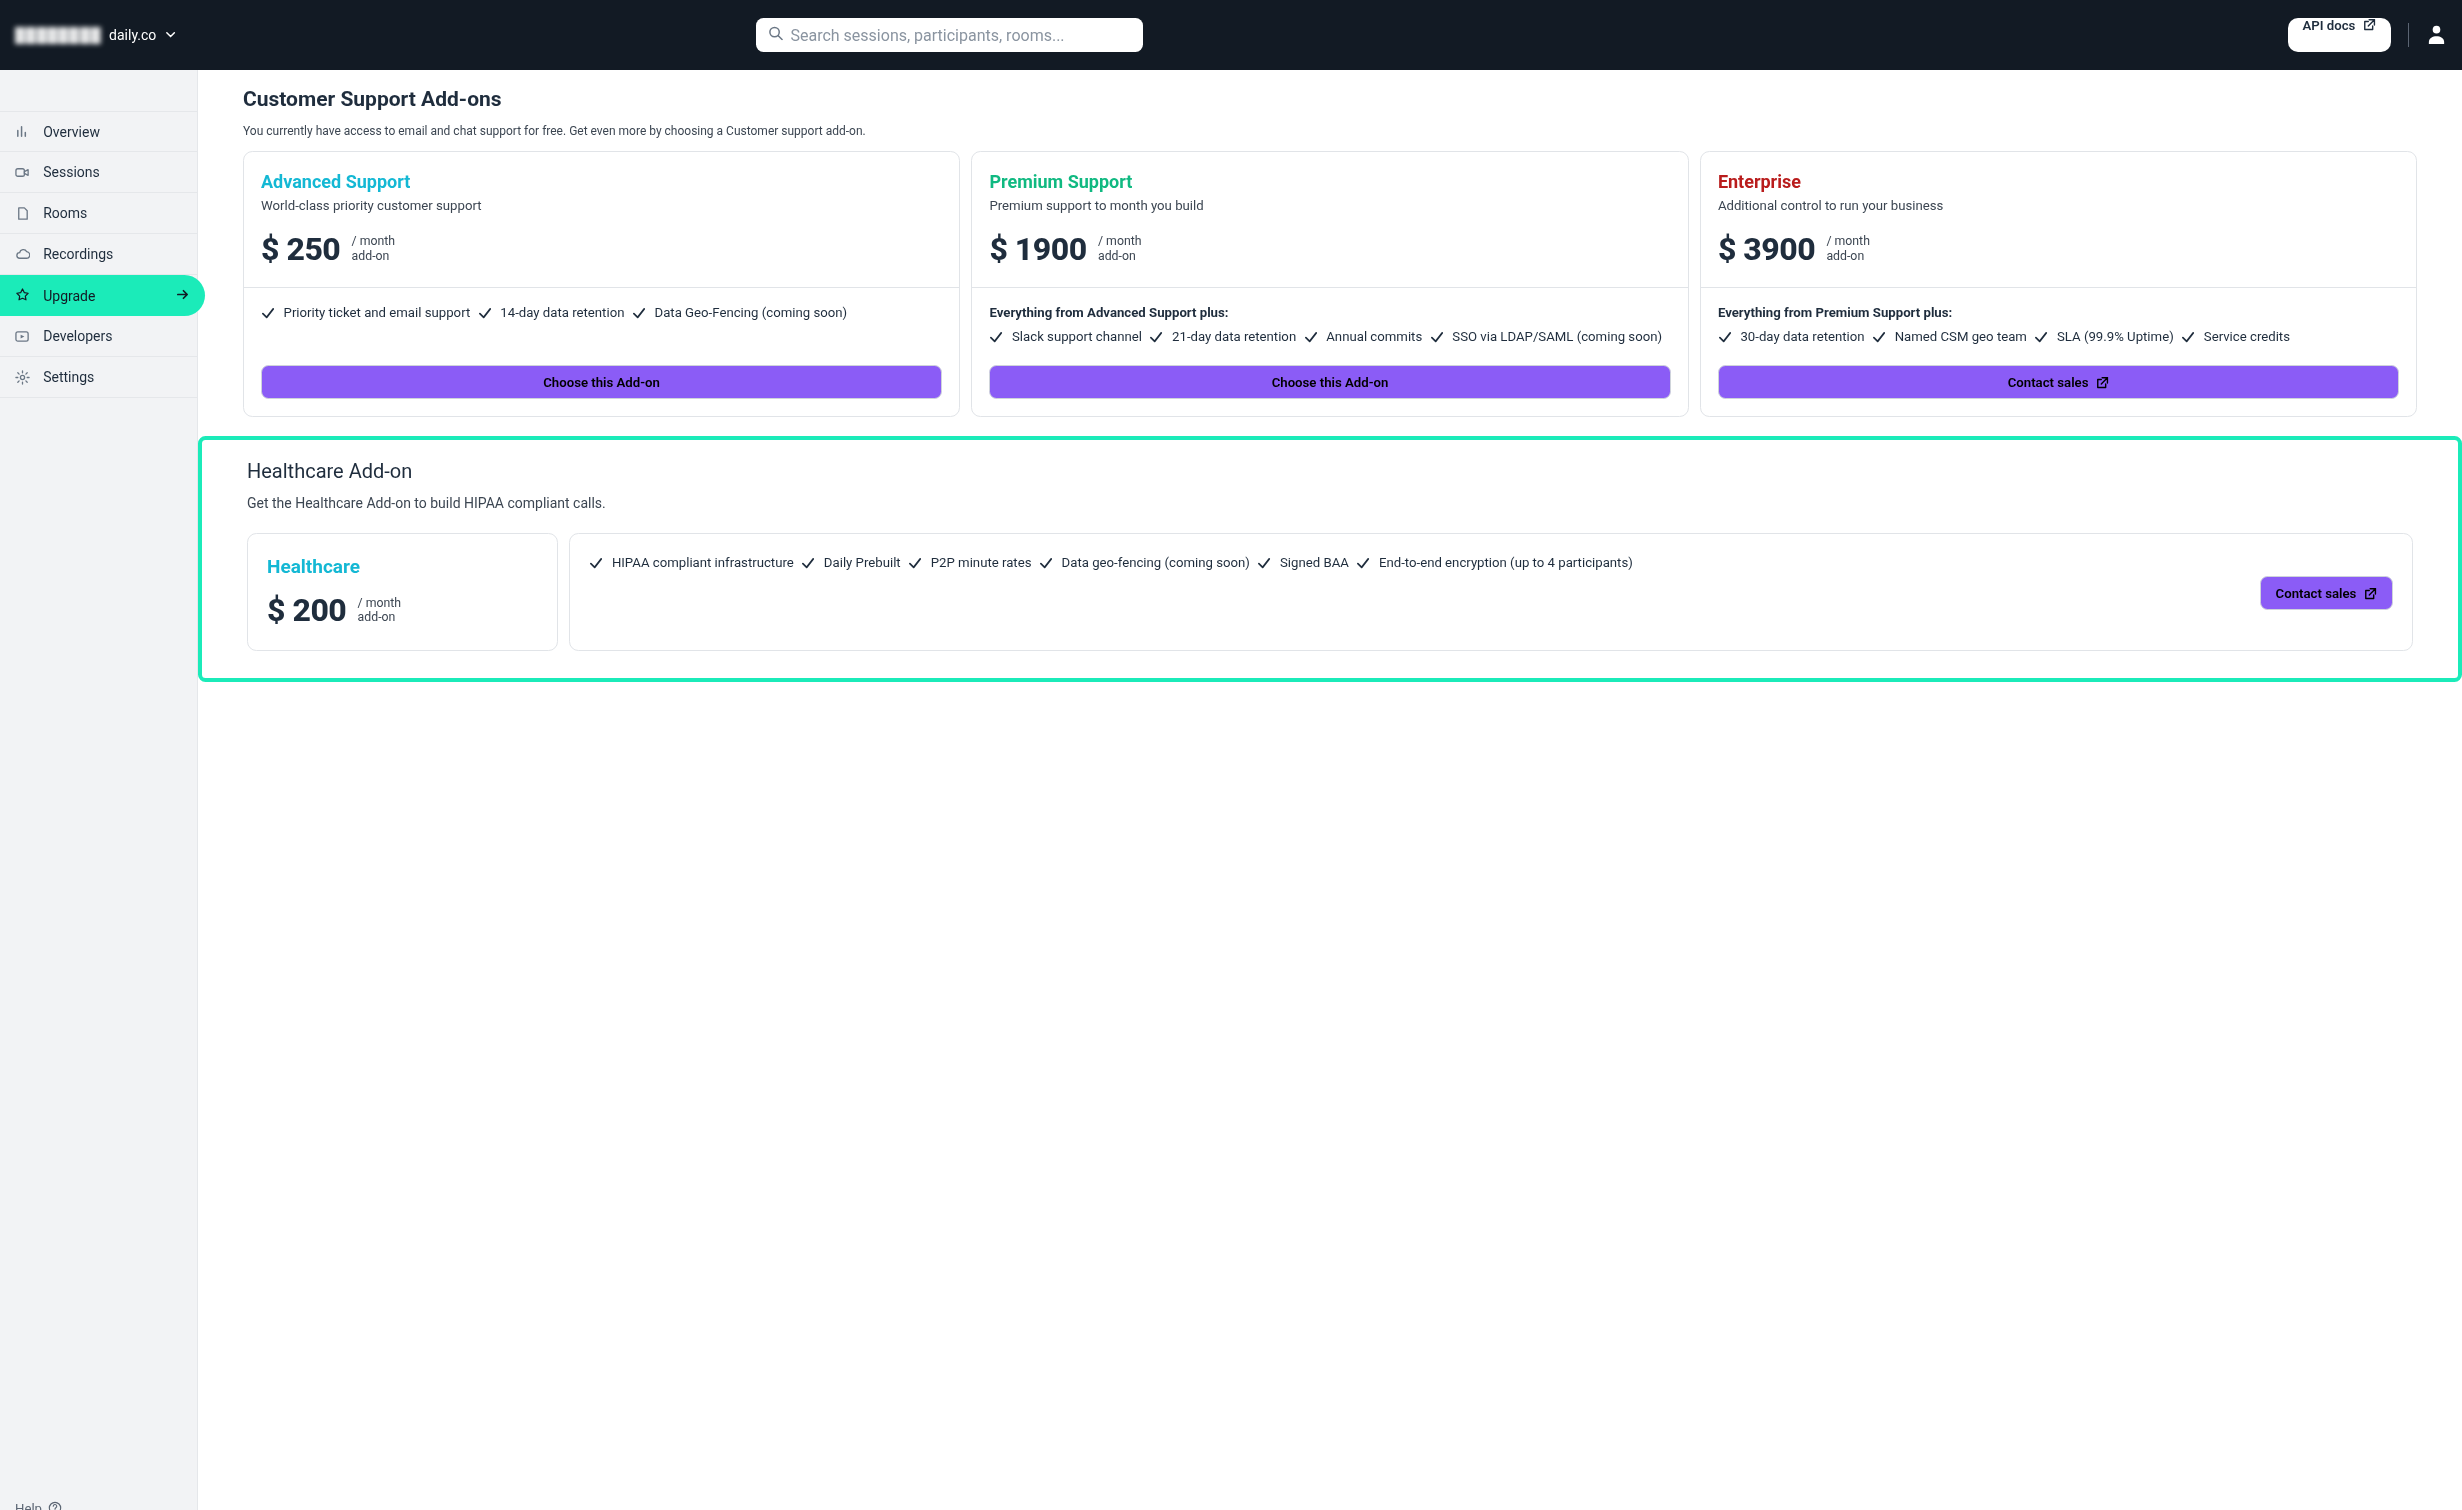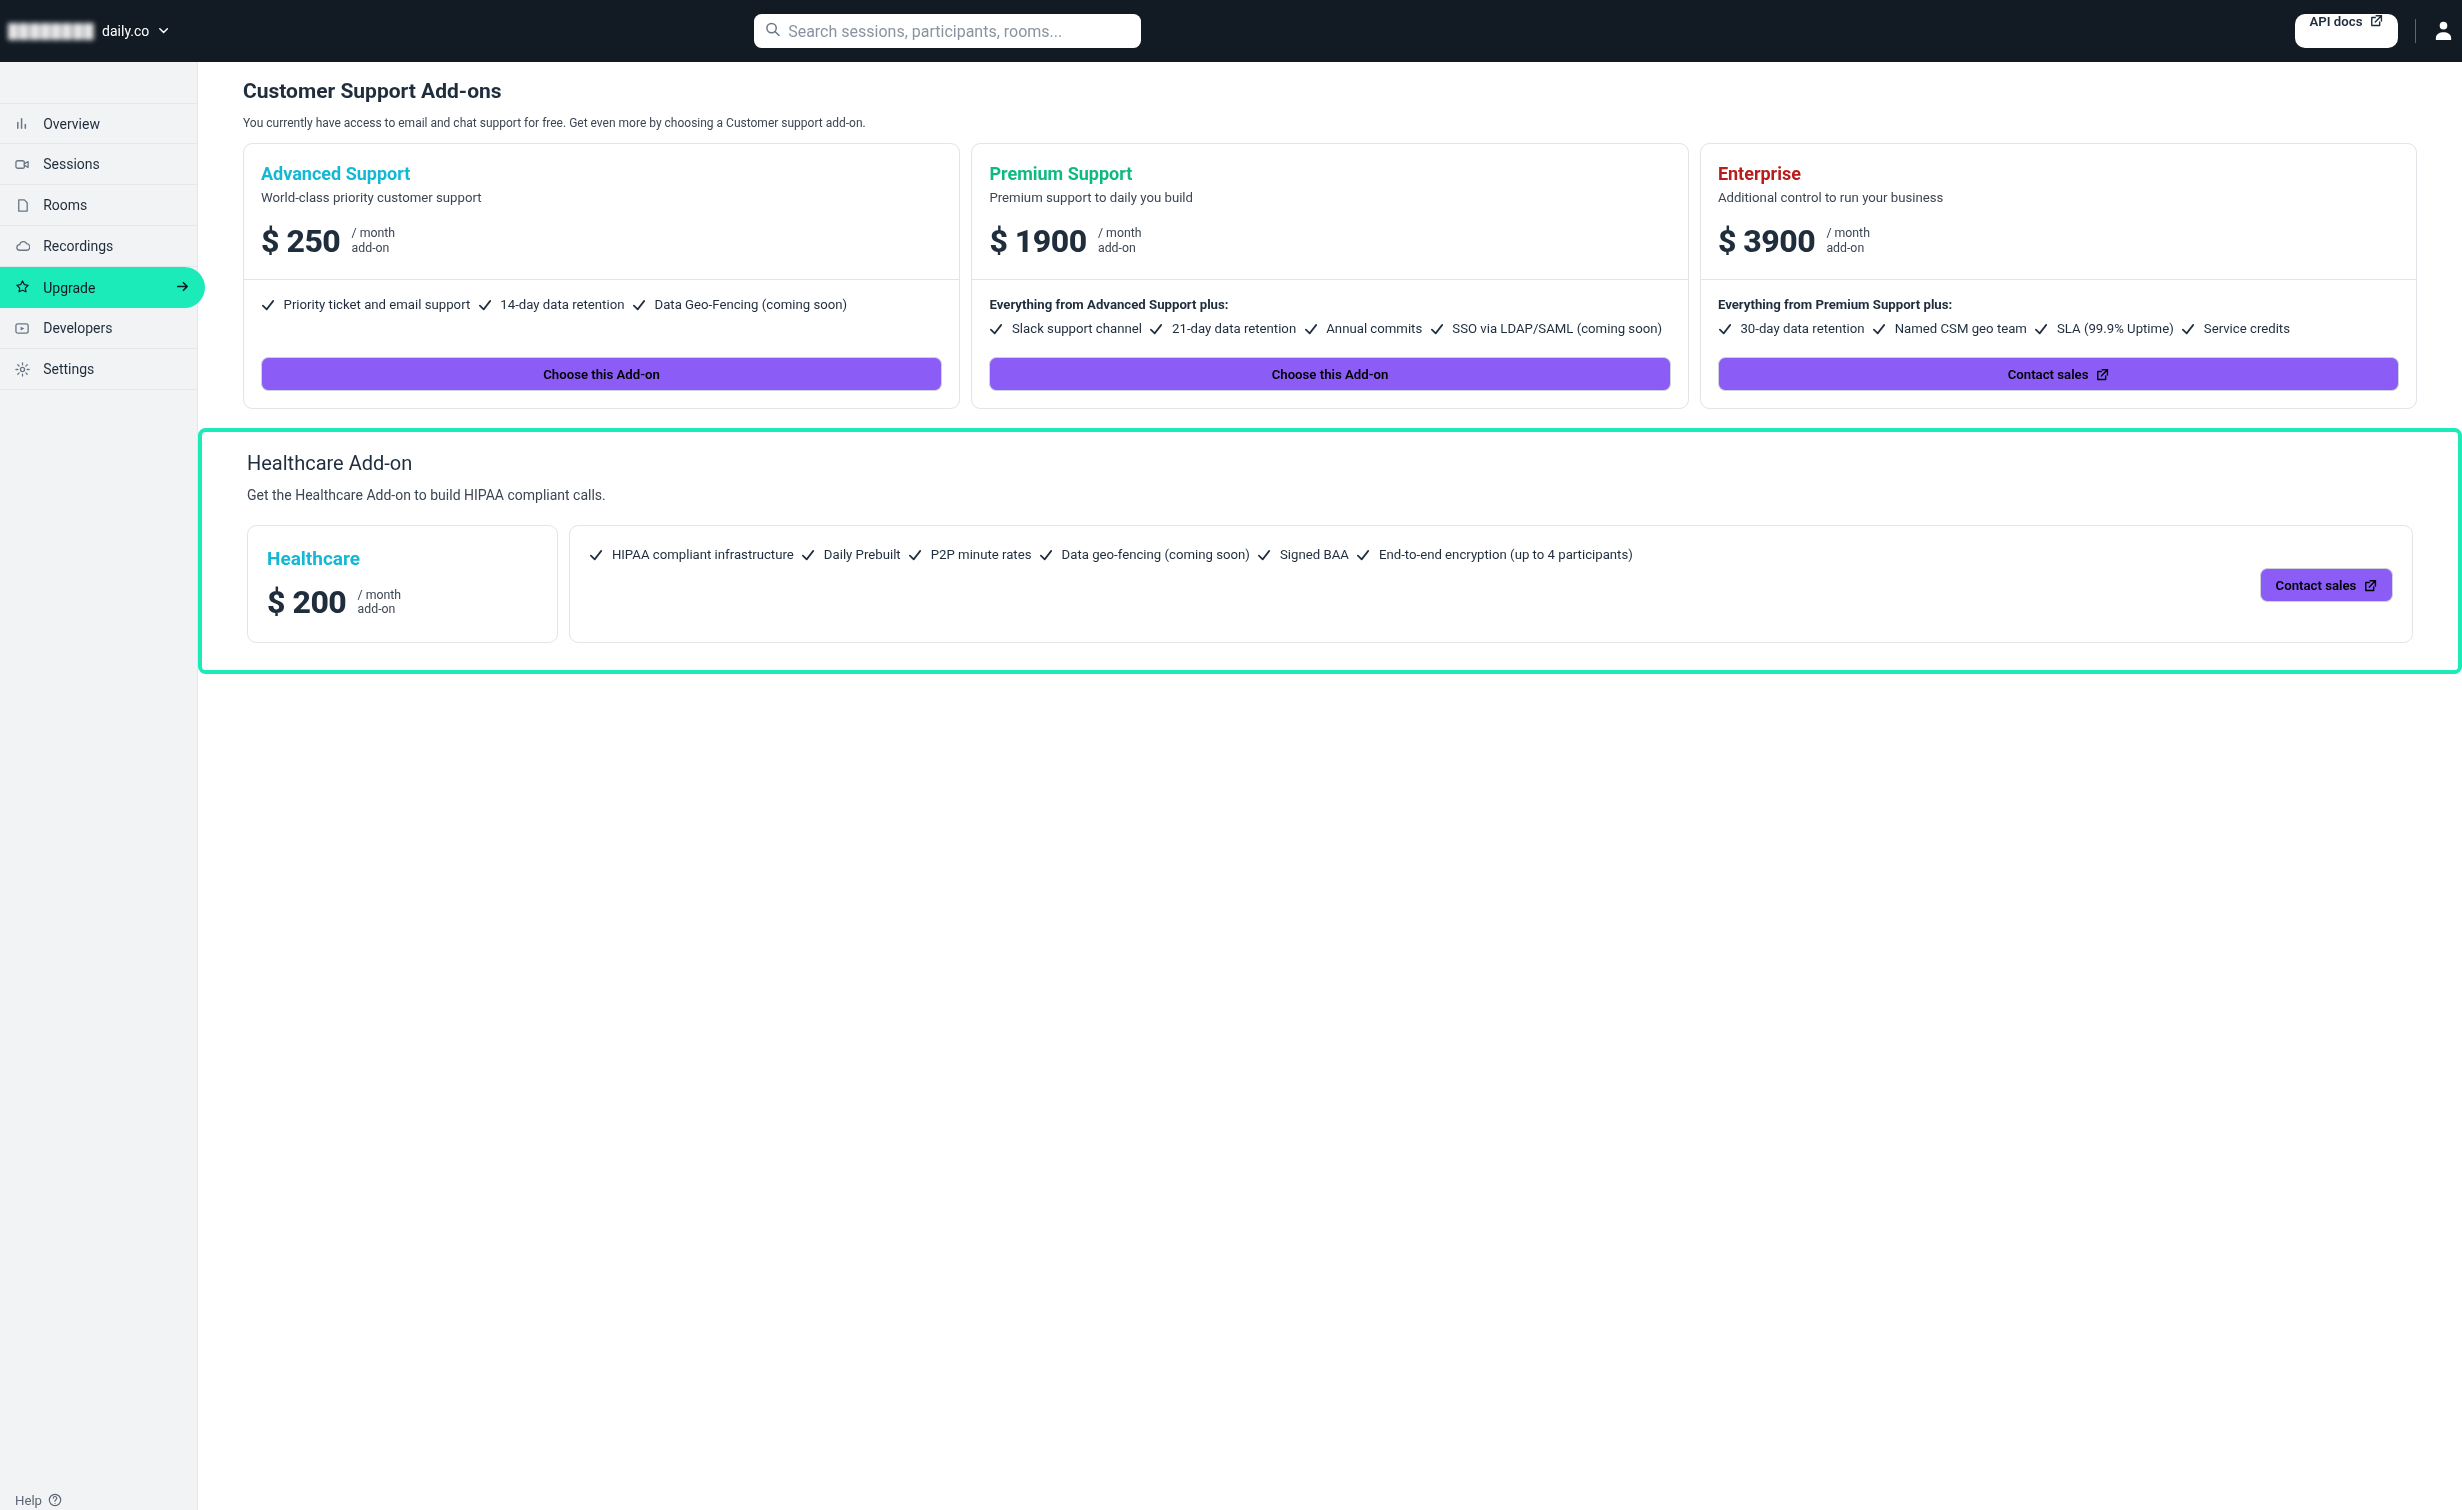--- a/index.html
+++ b/index.html
@@ -1,17 +1,17 @@
 <!DOCTYPE html>
 <html style="font-size:15px"><head>
 <meta charset="utf-8">
 <style>
 * { margin:0; padding:0; box-sizing:border-box; font-family:-apple-system,BlinkMacSystemFont,"Segoe UI",Roboto,Helvetica,Arial,sans-serif; }
 body { background:#f2f3f5; color:#1f2d3d; }
-.topbar { background:#121a24; height:62px; display:flex; align-items:center; padding:0 8px; gap:15px; }
+.topbar { background:#121a24; height:70px; display:flex; align-items:center; padding:0 15px; gap:15px; }
 .domain-block { display:flex; align-items:center; gap:7.5px; color:#fff; font-size:14px; }
 .domain-blur { filter:blur(2.8px); opacity:.9; letter-spacing:0.9px; font-weight:700; }
 .chevron-down { width:13.2px; height:13.2px; }
 .search-wrap { flex:1; max-width:387px; margin-left:auto; margin-right:auto; position:relative; }
 .search-wrap .search-icon { position:absolute; left:11.3px; top:50%; transform:translateY(-50%); color:#6b7785; }
 .search-input { width:100%; height:34px; border-radius:7.5px; border:none; background:#fff; padding:0 13.2px 0 34px; font-size:16px; color:#333; }
 .search-input::placeholder { color:#8a94a0; }
 .topbar-right { margin-left:auto; display:flex; align-items:center; gap:17px; }
 .api-btn { background:#fff; border:none; border-radius:10px; height:34px; padding:0 15px; font-size:13.2px; font-weight:600; color:#1f2d3d; display:flex; align-items:flex-start; gap:7.5px; cursor:pointer; }
 .vdiv { width:0.9px; height:24.5px; background:#5b6573; }
@@ -254,21 +254,21 @@
           </ul>
           <button class="btn-outline">
               <span>Choose this Add-on</span>
             </button>
         </div>
       </div>
 
       <div class="card">
         <div class="card-top">
           <div class="plan-name c-green">Premium Support</div>
-          <div class="plan-sub">Premium support to daily you build</div>
+          <div class="plan-sub">Premium support to month you build</div>
           <div class="price-row">
             <div class="price-big">$ 1900</div>
             <div class="price-meta">
                 <div>/ month</div>
                 <div>add-on</div>
               </div>
           </div>
         </div>
         <div class="card-body">
           <div class="includes">Everything from Advanced Support plus:</div>

